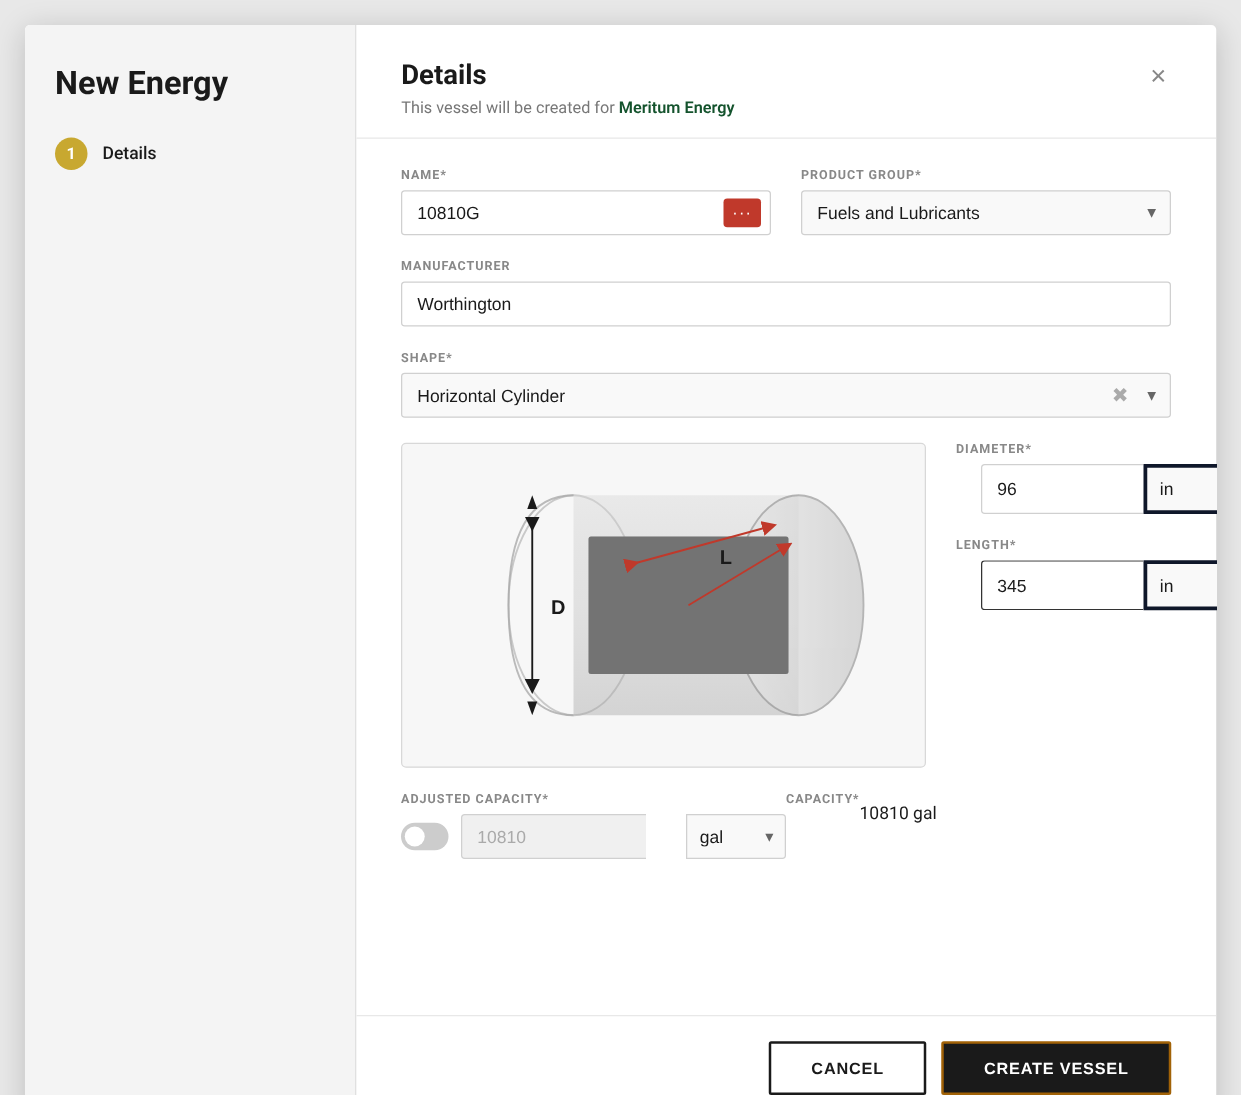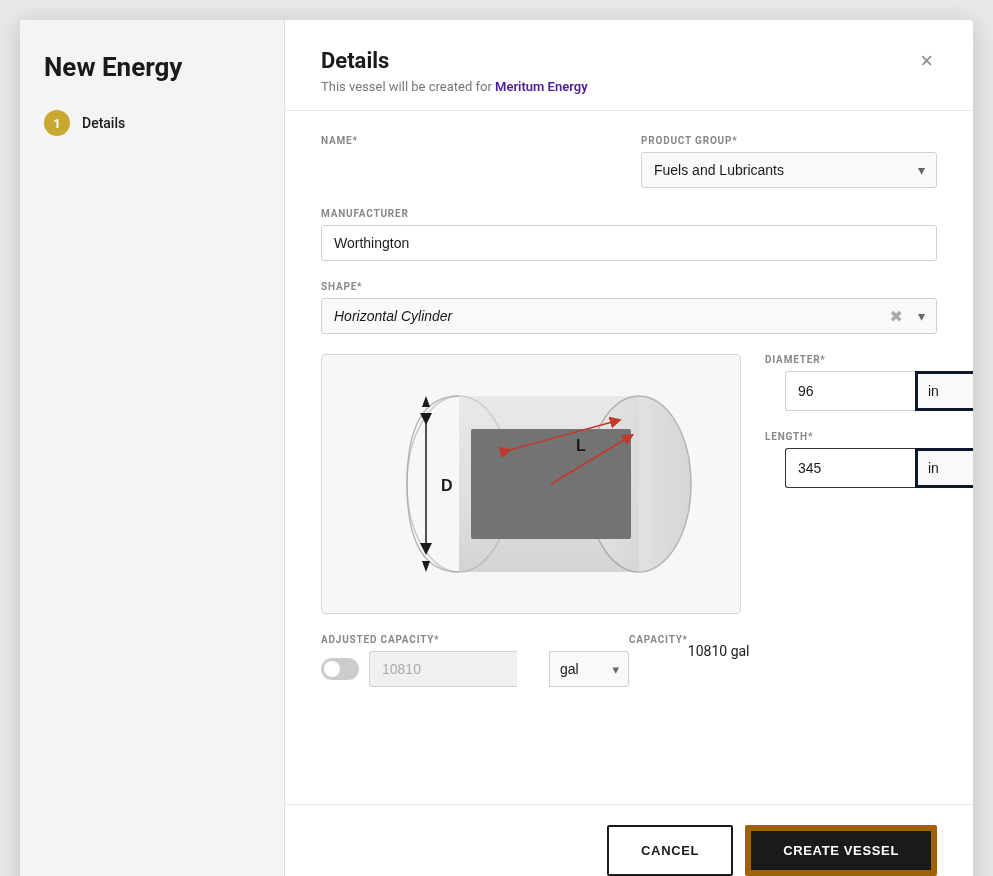--- a/index.html
+++ b/index.html
@@ -77,21 +77,21 @@
       font-size: 22px;
       font-weight: 700;
       color: #1a1a1a;
       margin-bottom: 6px;
     }
     .dialog-subtitle {
       font-size: 13px;
       color: #777;
     }
     .dialog-subtitle strong {
-      color: #4c1d95;
+      color: #14532d;
       font-weight: 600;
     }
     .close-btn {
       background: none;
       border: none;
       cursor: pointer;
       color: #888;
       font-size: 22px;
       line-height: 1;
       padding: 2px 4px;
@@ -179,21 +179,20 @@
       color: #666;
       font-size: 14px;
       pointer-events: none;
     }
     
     .shape-select-wrapper {
       position: relative;
     }
     .shape-select-wrapper .form-select {
       padding-right: 32px;
-      font-style: italic;
     }
     .shape-clear-btn {
       position: absolute;
       right: 34px;
       top: 50%;
       transform: translateY(-50%);
       background: none;
       border: none;
       cursor: pointer;
       color: #aaa;
@@ -371,21 +370,21 @@
       color: #1a1a1a;
       font-size: 13px;
       font-weight: 700;
       letter-spacing: 0.05em;
       padding: 12px 32px;
       border-radius: 2px;
       cursor: pointer;
       text-transform: uppercase;
     }
     .btn-create {
-      border: 6px solid #a16207;
+      border: 2px solid #a16207;
       background: #1a1a1a;
       color: #fff;
       font-size: 13px;
       font-weight: 700;
       letter-spacing: 0.05em;
       padding: 12px 32px;
       border-radius: 2px;
       cursor: pointer;
       text-transform: uppercase;
     }
@@ -418,20 +417,26 @@
         </div>
       </div>
       <button class="close-btn">×</button>
     </div>
 
     <div class="form-area">
 
       <div class="form-row">
         <div class="form-group">
           <label class="form-label">NAME*</label>
+          <div class="input-with-icon">
+            <input class="form-input" type="text" value="10810G" style="">
+            <button class="input-icon-btn">
+              <span>···</span>
+            </button>
+          </div>
         </div>
         <div class="form-group">
           <label class="form-label">PRODUCT GROUP*</label>
           <div class="select-wrapper">
             <select class="form-select">
               <option>Fuels and Lubricants</option>
               <option>Chemicals</option>
               <option>Water</option>
             </select>
           </div>

